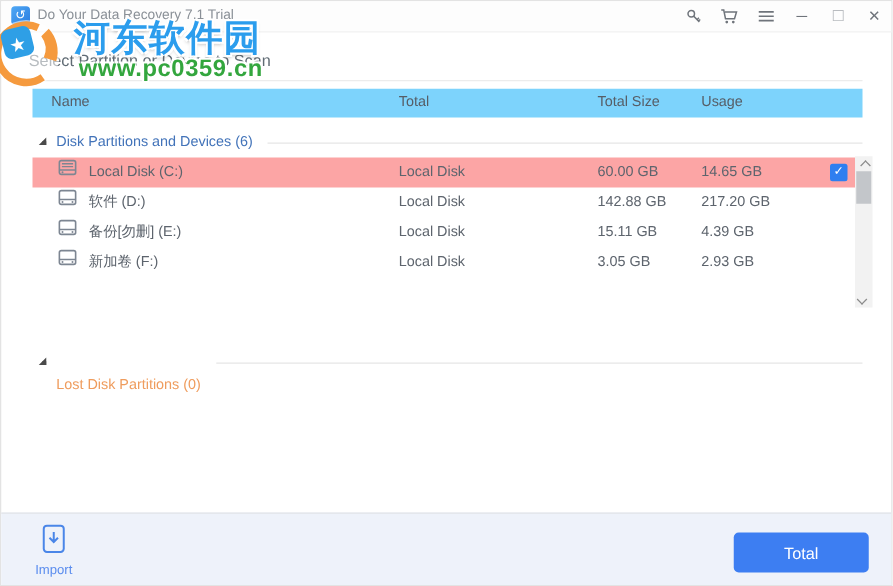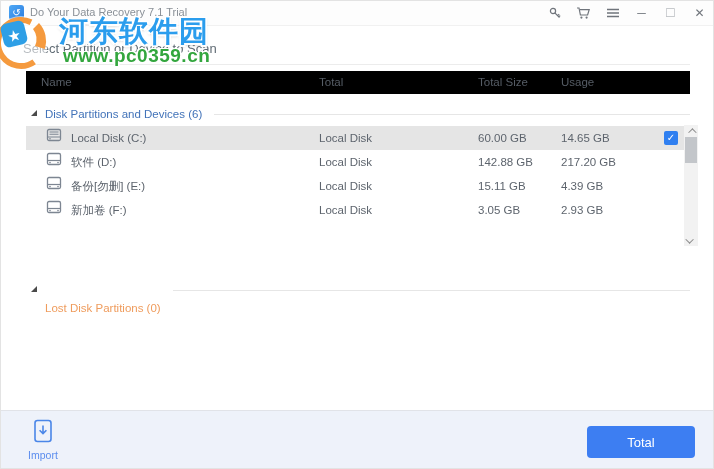--- a/index.html
+++ b/index.html
@@ -20,35 +20,35 @@
   .tb-btn{width:15px;height:15px;display:flex;align-items:center;justify-content:center;color:#6f747b;font-size:12px;cursor:default;}
   .tb-btn svg{display:block;}
   .tb-max{color:#b9bcc0;}
   .tb-glyph{font-size:12px;line-height:15px;}
 
   
   .heading{position:absolute;left:22px;top:40px;font-size:13px;color:#606b74;}
   .heading-divider{position:absolute;left:25px;top:63px;width:664px;height:1px;background:#ececec;}
 
   
-  .thead{position:absolute;left:25px;top:70px;width:664px;height:23px;background:#000000;}
+  .thead{position:absolute;left:25px;top:70px;width:664px;height:23px;background:#7dd3fc;}
   .thead span{position:absolute;top:0;line-height:23px;font-size:11.5px;color:#565d66;}
   .th-name{left:15px;} .th-type{left:293px;} .th-size{left:452px;} .th-usage{left:535px;}
 
   .group{position:absolute;left:25px;width:664px;height:20px;display:flex;align-items:center;text-align:center;}
   .group-devices{top:103px;} .group-lost{top:279px;}
   .tri{width:0;height:0;border:3.5px solid transparent;border-bottom-color:#4a4a4a;border-right-color:#4a4a4a;margin:0 8px 2px 5px;flex:none;}
   .group-label{font-size:11.5px;flex:none;}
   .group-devices .group-label{color:#4273b9;}
   .group-lost .group-label{color:#ef9c5d;margin-top:35px;}
   .group-line{flex:1;height:1px;background:#e6e6e6;margin-left:12px;}
 
   .list{position:absolute;left:25px;top:125px;width:658px;}
   .row{position:relative;height:24px;font-size:11.5px;color:#5d646d;}
-  .row.selected{background:#e5e5e5;}
+  .row.selected{background:#fca5a5;}
   .row .cell{position:absolute;top:0;line-height:24px;white-space:nowrap;}
   .c-icon{left:20px;top:5px;}
   .c-name{left:45px;}
   .c-type{left:293px;} .c-size{left:452px;} .c-usage{left:535px;}
   .row.bold .c-name{font-weight:bold;color:#3c424a;font-size:12px;}
   .checkbox{position:absolute;left:638px;top:5px;width:14px;height:14px;border-radius:2px;background:#2f7ff0;display:none;
     color:#fff;font-size:10px;line-height:14px;text-align:center;}
   .row .checkbox.on{display:block;}
 
   

